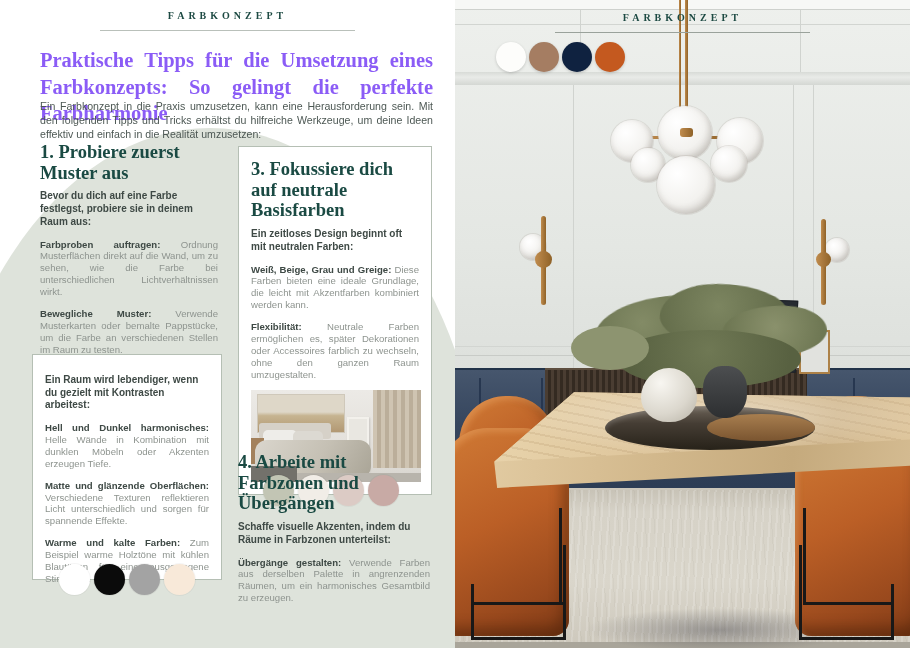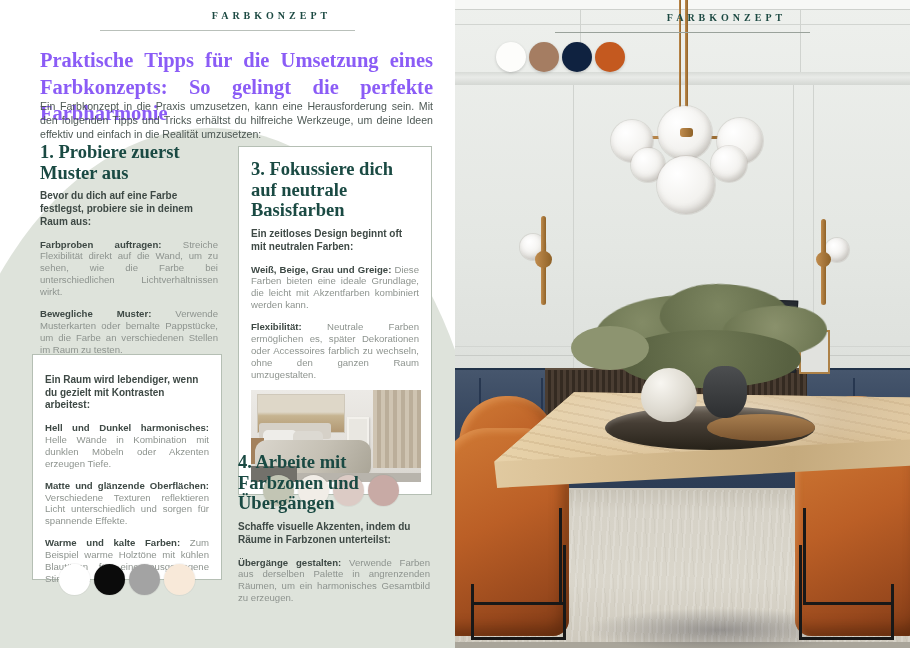--- a/index.html
+++ b/index.html
@@ -6,21 +6,21 @@
   body{width:910px;height:648px;position:relative;overflow:hidden;background:#fff;
        font-family:"Liberation Sans",sans-serif;}
   .frame{position:absolute;inset:0;outline:1px solid #d7d9d6;pointer-events:none;z-index:99;}
   .abs{position:absolute;}
 
   
   .left-page{position:absolute;left:0;top:0;width:455px;height:648px;background:#fff;overflow:hidden;}
   .blob{position:absolute;left:-70px;top:128px;width:560px;height:860px;border-radius:50%;background:#dee3db;}
   .kicker{position:absolute;left:0;width:100%;text-align:center;
           font-family:"Liberation Serif",serif;font-weight:700;font-size:10px;
-          letter-spacing:4px;color:#1d4a43;padding-left:44px;}
+          letter-spacing:4px;color:#1d4a43;}
   .kicker-line{position:absolute;height:1px;background:#b9c0ba;}
   .lp-title{position:absolute;left:40px;top:47px;width:393px;margin:0;
             font-family:"Liberation Serif",serif;font-weight:700;font-size:20.5px;
             line-height:1.3;color:#8b5cf6;text-align:justify;}
   .lp-intro{position:absolute;left:40px;top:99px;width:393px;margin:0;
             font-size:10.6px;font-weight:400;line-height:1.33;color:#4d5854;text-align:justify;}
   h2.sec{margin:0;font-family:"Liberation Serif",serif;font-weight:700;font-size:18.5px;
          line-height:1.12;color:#1a4a43;}
   p.lead{margin:7px 0 0 0;font-size:10px;font-weight:700;line-height:1.27;color:#3e4945;}
   p.item{margin:10px 0 0 0;font-size:9.6px;line-height:1.24;color:#8e948f;text-align:justify;}
@@ -100,21 +100,21 @@
 
   <div class="kicker" style="top:10px;">FARBKONZEPT</div>
   <div class="kicker-line" style="left:100px;top:30px;width:255px;"></div>
 
   <h1 class="lp-title">Praktische Tipps für die Umsetzung eines Farbkonzepts: So gelingt die perfekte Farbharmonie</h1>
   <p class="lp-intro">Ein Farbkonzept in die Praxis umzusetzen, kann eine Herausforderung sein. Mit den folgenden Tipps und Tricks erhältst du hilfreiche Werkzeuge, um deine Ideen effektiv und einfach in die Realität umzusetzen:</p>
 
   <div class="abs" style="left:40px;top:142px;width:178px;">
     <h2 class="sec">1. Probiere zuerst Muster aus</h2>
     <p class="lead">Bevor du dich auf eine Farbe festlegst, probiere sie in deinem Raum aus:</p>
-    <p class="item"><b>Farbproben auftragen:</b> <span>Streiche Flexibilität direkt auf die Wand, um zu sehen, wie die Farbe bei unterschiedlichen Lichtverhältnissen wirkt.</span></p>
+    <p class="item"><b>Farbproben auftragen:</b> <span>Ordnung Musterflächen direkt auf die Wand, um zu sehen, wie die Farbe bei unterschiedlichen Lichtverhältnissen wirkt.</span></p>
     <p class="item"><b>Bewegliche Muster:</b> <span>Verwende Musterkarten oder bemalte Pappstücke, um die Farbe an verschiedenen Stellen im Raum zu testen.</span></p>
     <p class="item"><b>Zeit lassen:</b> <span>Beobachte die Farben über den Tag hinweg. Sonnenlicht und Kunstlicht verändern die Wirkung oft deutlich.</span></p>
   </div>
 
   <div class="whitebox" style="left:32px;top:354px;width:190px;height:226px;">
     <p class="lead">Ein Raum wird lebendiger, wenn du gezielt mit Kontrasten arbeitest:</p>
     <p class="item"><b>Hell und Dunkel harmonisches:</b> <span>Helle Wände in Kombination mit dunklen Möbeln oder Akzenten erzeugen Tiefe.</span></p>
     <p class="item"><b>Matte und glänzende Oberflächen:</b> <span>Verschiedene Texturen reflektieren Licht unterschiedlich und sorgen für spannende Effekte.</span></p>
     <p class="item"><b>Warme und kalte Farben:</b> <span>Zum Beispiel warme Holztöne mit kühlen Blautönen für eine ausgewogene Stimmung.</span></p>
     <div class="swatch-row" style="left:26px;bottom:-16px;">

